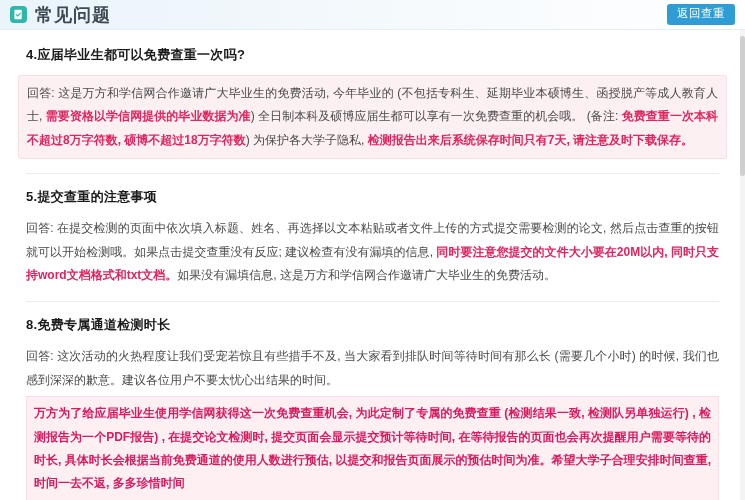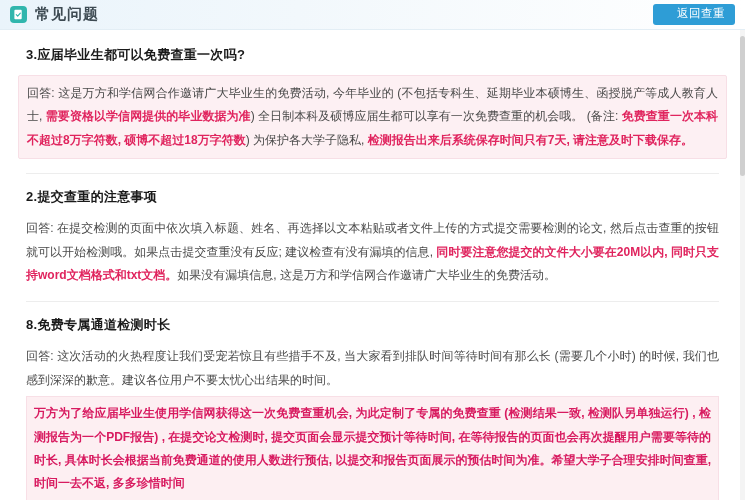--- a/index.html
+++ b/index.html
@@ -38,33 +38,33 @@
     border-radius: 4px;
     background: #31b6ad;
     display: flex;
     align-items: center;
     justify-content: center;
     margin-right: 8px;
     flex: 0 0 auto;
   }
   .topbar .logo svg { display: block; }
   .topbar .title {
-    font-size: 15px;
+    font-size: 18px;
     color: #3d4a52;
     letter-spacing: 1px;
     font-weight: bold;
   }
   .topbar .spacer { flex: 1 1 auto; }
   .btn-return {
     background: #2e9dd6;
     color: #fff;
     font-size: 11.5px;
     border: none;
     border-radius: 3px;
-    padding: 4px 10px 5px 24px;
+    padding: 4px 10px 5px 10px;
     line-height: 1;
     cursor: pointer;
     letter-spacing: .5px;
     font-family: "Liberation Sans", sans-serif;
   }
   
   .content {
     position: absolute;
     top: 30px;
     left: 0;
@@ -138,26 +138,26 @@
       </svg>
     </span>
     <span class="title">常见问题</span>
     <span class="spacer"></span>
     <button class="btn-return">返回查重</button>
   </div>
 
   <div class="content">
     <div class="inner" id="faq-list">
         <div class="faq-item">
-          <div class="faq-q">3.应届毕业生都可以免费查重一次吗?</div>
+          <div class="faq-q">4.应届毕业生都可以免费查重一次吗?</div>
           <p class="faq-a" style="background: rgb(253, 240, 243); padding: 6px 8px; margin: 0px -8px; border: 1px solid rgb(247, 223, 230); border-radius: 2px;"><span>回答: 这是万方和学信网合作邀请广大毕业生的免费活动, 今年毕业的 (不包括专科生、延期毕业本硕博生、函授脱产等成人教育人士, </span><span class="hl">需要资格以学信网提供的毕业数据为准</span><span>) 全日制本科及硕博应届生都可以享有一次免费查重的机会哦。 (备注: </span><span class="hl">免费查重一次本科不超过8万字符数, 硕博不超过18万字符数</span><span>) 为保护各大学子隐私, </span><span class="hl">检测报告出来后系统保存时间只有7天, 请注意及时下载保存。</span></p>
         </div>
         <hr class="divider">
         <div class="faq-item">
-          <div class="faq-q">2.提交查重的注意事项</div>
+          <div class="faq-q">5.提交查重的注意事项</div>
           <p class="faq-a"><span>回答: 在提交检测的页面中依次填入标题、姓名、再选择以文本粘贴或者文件上传的方式提交需要检测的论文, 然后点击查重的按钮就可以开始检测</span><span>哦。如果点击提交查重没有反应; 建议检查有没有漏填的信息,  </span><span class="hl">同时要注意您提交的文件大小要在20M以内, 同时只支持word文档格式和txt文档。</span><span>如果没有漏填信息, 这是万方和学信网合作邀请广大毕业生的免费活动。</span></p>
         </div>
         <hr class="divider">
         <div class="faq-item">
           <div class="faq-q">8.免费专属通道检测时长</div>
           <p class="faq-a"><span>回答: 这次活动的火热程度让我们受宠若惊且有些措手不及, 当大家看到排队时间等待时间有那么长 (需要几个小时) 的时候, 我们也感到深深的歉意。建议各位用户不要太忧心出结果的时间。</span><span class="hl-soft" style="display: block; background: rgb(253, 239, 242); padding: 5px 7px; margin-top: 4px; border: 1px solid rgb(248, 223, 230);">万方为了给应届毕业生使用学信网获得这一次免费查重机会, 为此定制了专属的免费查重 (检测结果一致, 检测队另单独运行) , 检测报告为一个PDF报告) , 在提交论文检测时, 提交页面会显示提交预计等待时间, 在等待报告的页面也会再次提醒用户需要等待的时长, 具体时长会根据当前免费通道的使用人数进行预估, 以提交和报告页面展示的预估时间为准。希望大学子合理安排时间查重, 时间一去不返, 多多珍惜时间</span></p>
         </div>
       </div>
   </div>
 

